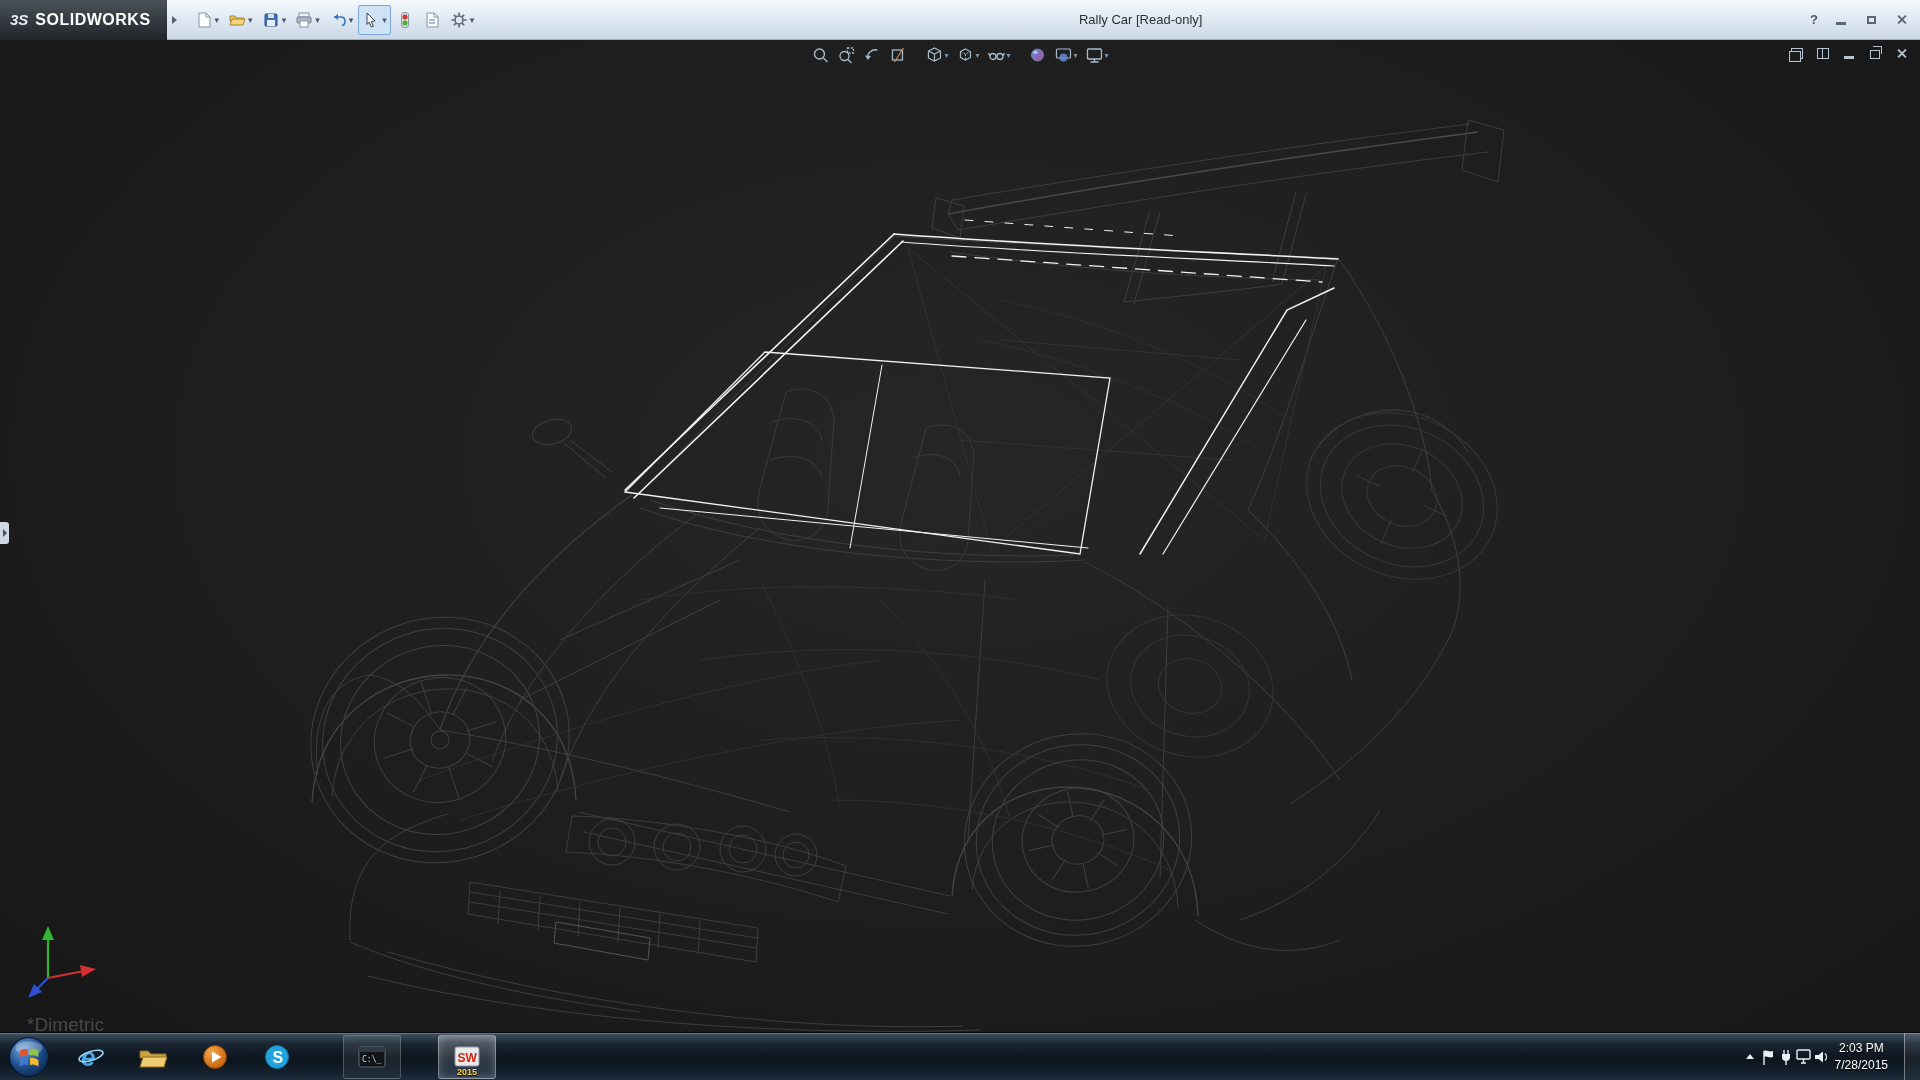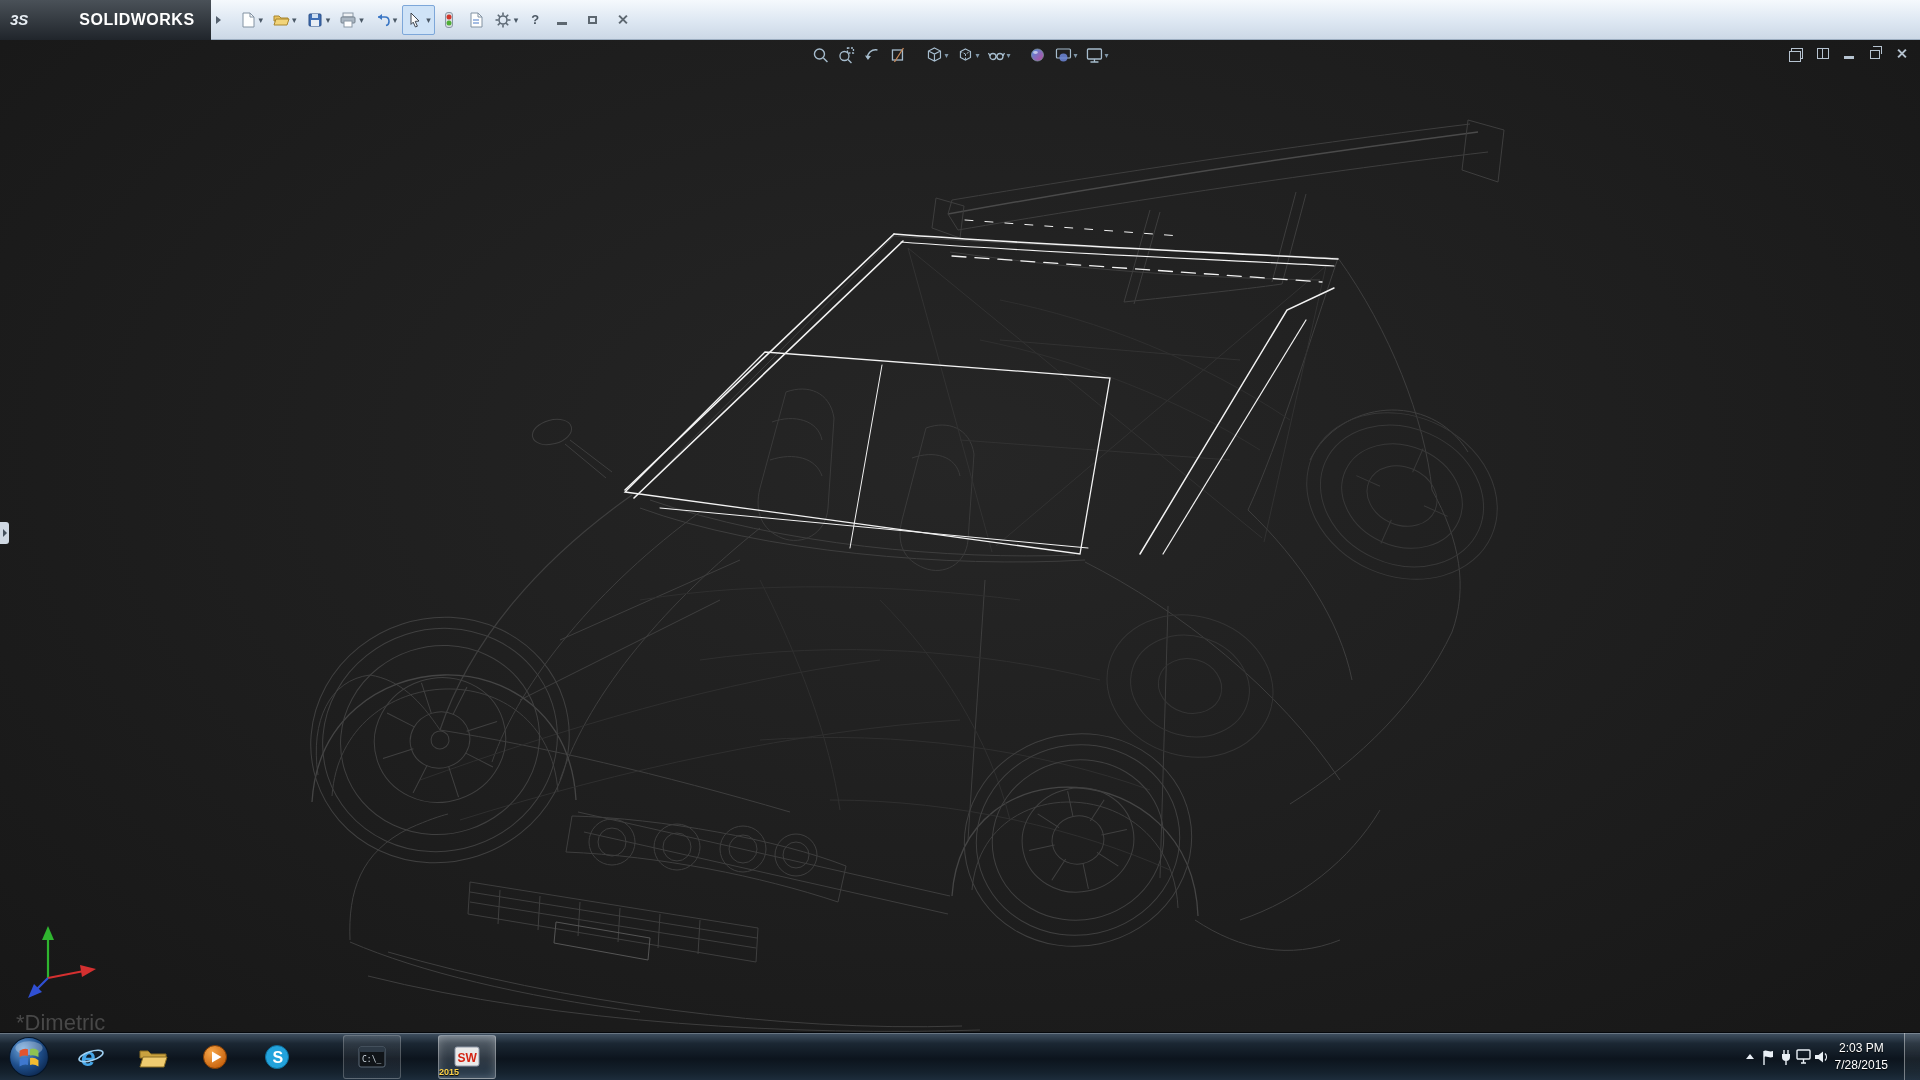--- a/index.html
+++ b/index.html
@@ -2,21 +2,21 @@
 <html><head>
 <meta charset="utf-8">
 <style>
   html,body{margin:0;padding:0;background:#000;font-family:"Liberation Sans",sans-serif;}
   .screen{position:relative;width:1920px;height:1080px;overflow:hidden;background:#1d1d1d;}
 
   
   .titlebar{position:absolute;top:0;left:0;width:1920px;height:40px;
     background:linear-gradient(#f5f9fd,#dde7f2 55%,#ccd8e6);
     border-bottom:1px solid #9cadc0;display:flex;align-items:center;box-sizing:border-box;}
-  .logo{height:40px;display:flex;align-items:center;background:linear-gradient(#4a5158,#20252b);padding:0 16px 0 10px;gap:44px;}
+  .logo{height:40px;display:flex;align-items:center;background:linear-gradient(#4a5158,#20252b);padding:0 16px 0 10px;}
   .logo .mark{color:#e8eef4;font-weight:bold;font-style:italic;font-size:15px;margin-right:7px;}
   .logo .word{color:#ffffff;font-weight:bold;font-size:16px;letter-spacing:.5px;}
   .logo-expand{width:16px;height:40px;display:flex;align-items:center;justify-content:center;cursor:pointer;}
   .tri-right{width:0;height:0;border-left:5px solid #55616e;border-top:4px solid transparent;border-bottom:4px solid transparent;}
   .tb{display:flex;align-items:center;margin-left:8px;}
   .tb-btn{height:28px;padding:0 3px;display:flex;align-items:center;border:1px solid transparent;border-radius:2px;margin-right:1px;cursor:pointer;}
   .tb-btn.pressed{background:#cfe3f7;border-color:#7da7d9;}
   .dd{font-size:9px;color:#4a5866;margin-left:2px;}
   .title-wrap{flex:1;text-align:center;font-size:13px;color:#2c3036;overflow:hidden;white-space:nowrap;}
   .win-controls{display:flex;align-items:center;gap:16px;padding:0 12px 0 8px;}
@@ -49,35 +49,35 @@
   .g-tile::after{content:"";position:absolute;left:4px;top:0;width:1px;height:9px;background:#b6c3d0;}
   .g-min-l{display:block;width:10px;height:3px;background:#b6c3d0;margin-top:8px;}
   .g-rest{position:relative;display:block;width:8px;height:7px;border:1.5px solid #b6c3d0;margin-top:3px;}
   .g-rest::after{content:"";position:absolute;left:2px;top:-5px;width:8px;height:7px;border-top:1.5px solid #b6c3d0;border-right:1.5px solid #b6c3d0;}
   .g-close-l{position:relative;display:block;width:11px;height:11px;}
   .g-close-l::before,.g-close-l::after{content:"";position:absolute;left:5px;top:0;width:2px;height:11px;background:#b6c3d0;}
   .g-close-l::before{transform:rotate(45deg);}
   .g-close-l::after{transform:rotate(-45deg);}
 
   .triad{position:absolute;left:22px;bottom:24px;}
-  .view-label{position:absolute;left:16px;bottom:-4px;color:#484848;font-size:22px;text-decoration:underline;}
+  .view-label{position:absolute;left:27px;bottom:-4px;color:#484848;font-size:19px;text-decoration:underline;}
   .panel-handle{position:absolute;left:0;top:482px;width:9px;height:22px;background:#cfd8e2;border-radius:0 3px 3px 0;
     display:flex;align-items:center;justify-content:center;cursor:pointer;}
   .panel-handle .tri{width:0;height:0;border-left:4px solid #44505c;border-top:4px solid transparent;border-bottom:4px solid transparent;}
 
   
   .taskbar{position:absolute;bottom:0;left:0;width:1920px;height:48px;
     background:linear-gradient(#415263 0%,#1b2733 22%,#0c141d 55%,#15222e 85%,#1d2d3c 100%);
     border-top:1px solid #05080c;box-shadow:inset 0 1px 0 rgba(255,255,255,.22);
     display:flex;align-items:center;box-sizing:border-box;}
   .start-orb{width:42px;height:42px;margin:0 10px 0 8px;cursor:pointer;flex:0 0 auto;}
   .task-btn{position:relative;width:58px;height:44px;margin:0 2px;border-radius:3px;display:flex;align-items:center;justify-content:center;cursor:pointer;border:1px solid transparent;box-sizing:border-box;}
   .task-btn.running{background:linear-gradient(rgba(255,255,255,.10),rgba(255,255,255,.03));border-color:rgba(255,255,255,.22);margin-left:35px;}
   .task-btn.active{background:linear-gradient(rgba(255,255,255,.25),rgba(130,180,230,.12));border-color:rgba(255,255,255,.38);box-shadow:inset 0 0 10px rgba(255,255,255,.25);}
-  .sw-badge{position:absolute;bottom:1px;left:0;right:0;font-size:9px;font-weight:bold;color:#ffd34a;text-shadow:0 1px 1px #000;}
+  .sw-badge{position:absolute;bottom:1px;left:0;right:0;text-align:center;font-size:9px;font-weight:bold;color:#ffd34a;text-shadow:0 1px 1px #000;}
   .tray{margin-left:auto;display:flex;align-items:center;gap:0;padding-right:6px;}
   .tray-ico{display:flex;align-items:center;justify-content:center;width:18px;height:18px;cursor:pointer;}
   .tri-up{width:0;height:0;border-bottom:5px solid #e9eff5;border-left:4px solid transparent;border-right:4px solid transparent;}
   .clock{color:#fff;font-size:12px;line-height:1.35;text-align:center;margin:0 10px 0 4px;text-shadow:0 1px 1px #000;cursor:pointer;white-space:nowrap;}
   .show-desktop{width:15px;height:48px;border-left:1px solid rgba(255,255,255,.4);background:linear-gradient(rgba(255,255,255,.10),rgba(255,255,255,.02));cursor:pointer;flex:0 0 auto;}
 </style>
 </head>
 <body>
 
 <div class="screen">
@@ -161,20 +161,21 @@
               <line x1="3.8" y1="3.8" x2="5.9" y2="5.9"></line>
               <line x1="12.1" y1="12.1" x2="14.2" y2="14.2"></line>
               <line x1="3.8" y1="14.2" x2="5.9" y2="12.1"></line>
               <line x1="12.1" y1="5.9" x2="14.2" y2="3.8"></line>
             </g>
           </svg>
         <span class="dd">▾</span>
       </div>
     </div>
 
+    <div class="title-wrap"><span>Rally Car [Read-only]</span></div>
 
     <div class="win-controls">
       <span class="help">?</span>
       <span class="wc">
           <i class="g-min"></i>
         </span>
       <span class="wc">
           <i class="g-max"></i>
         </span>
       <span class="wc">

